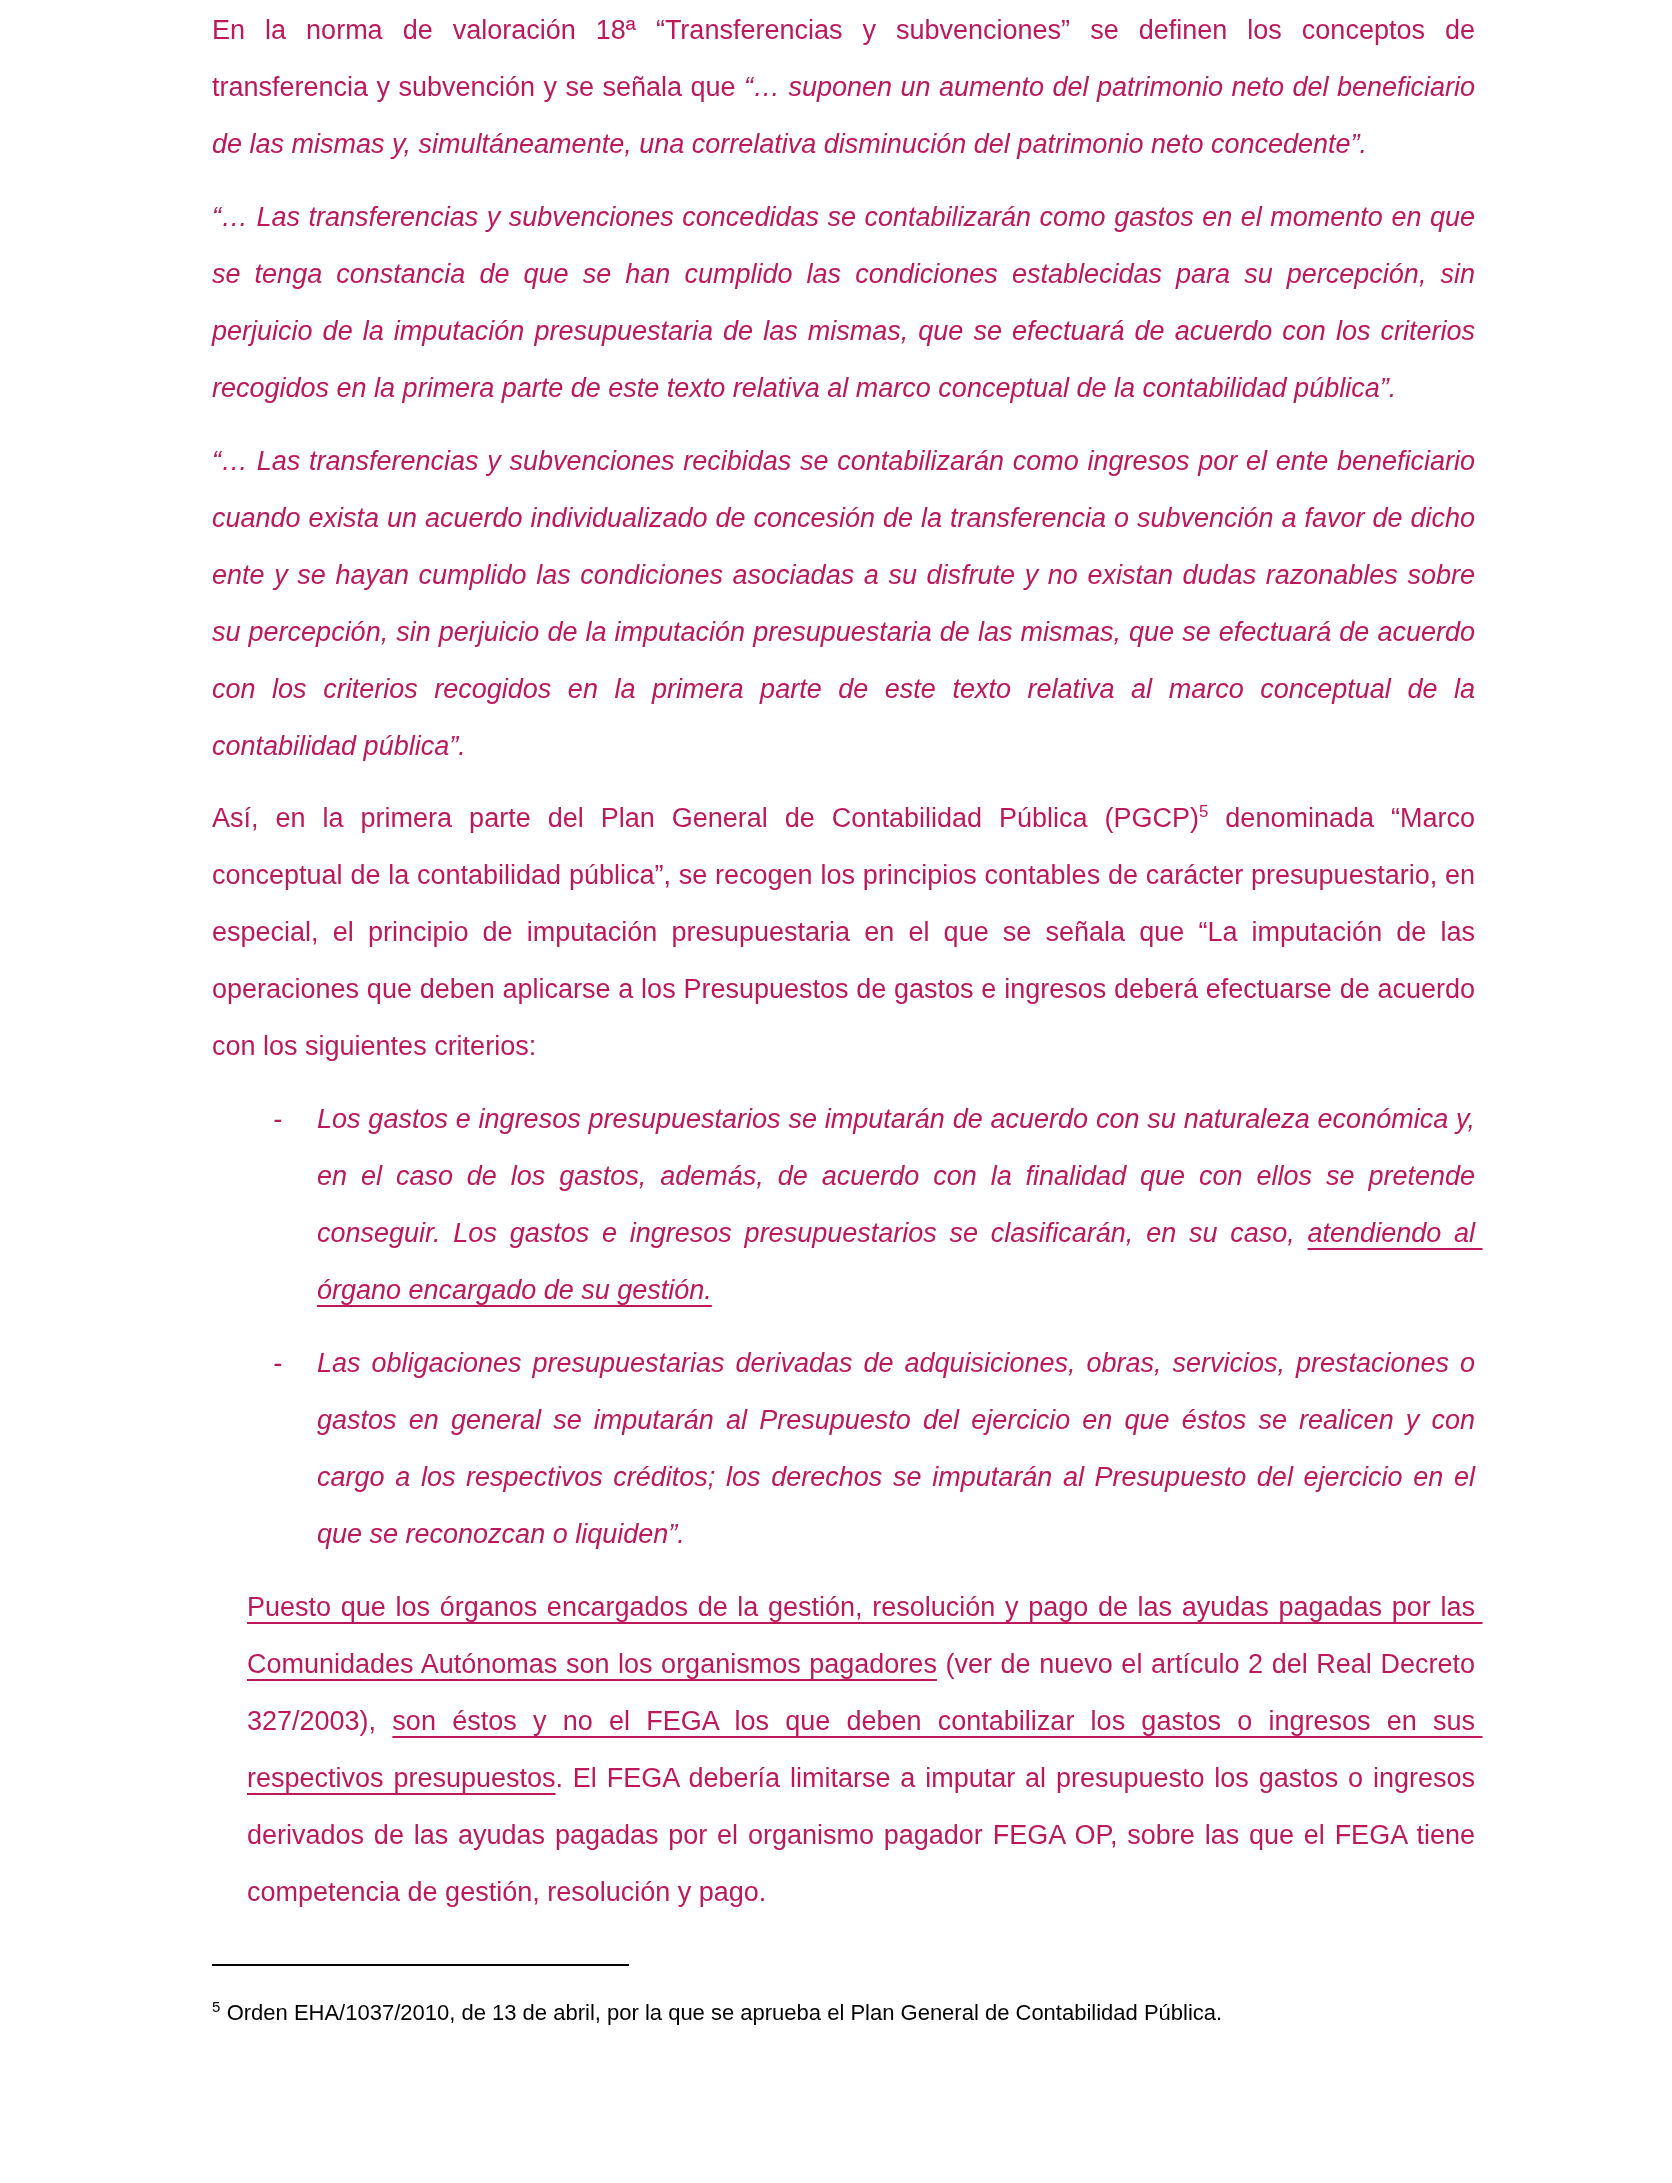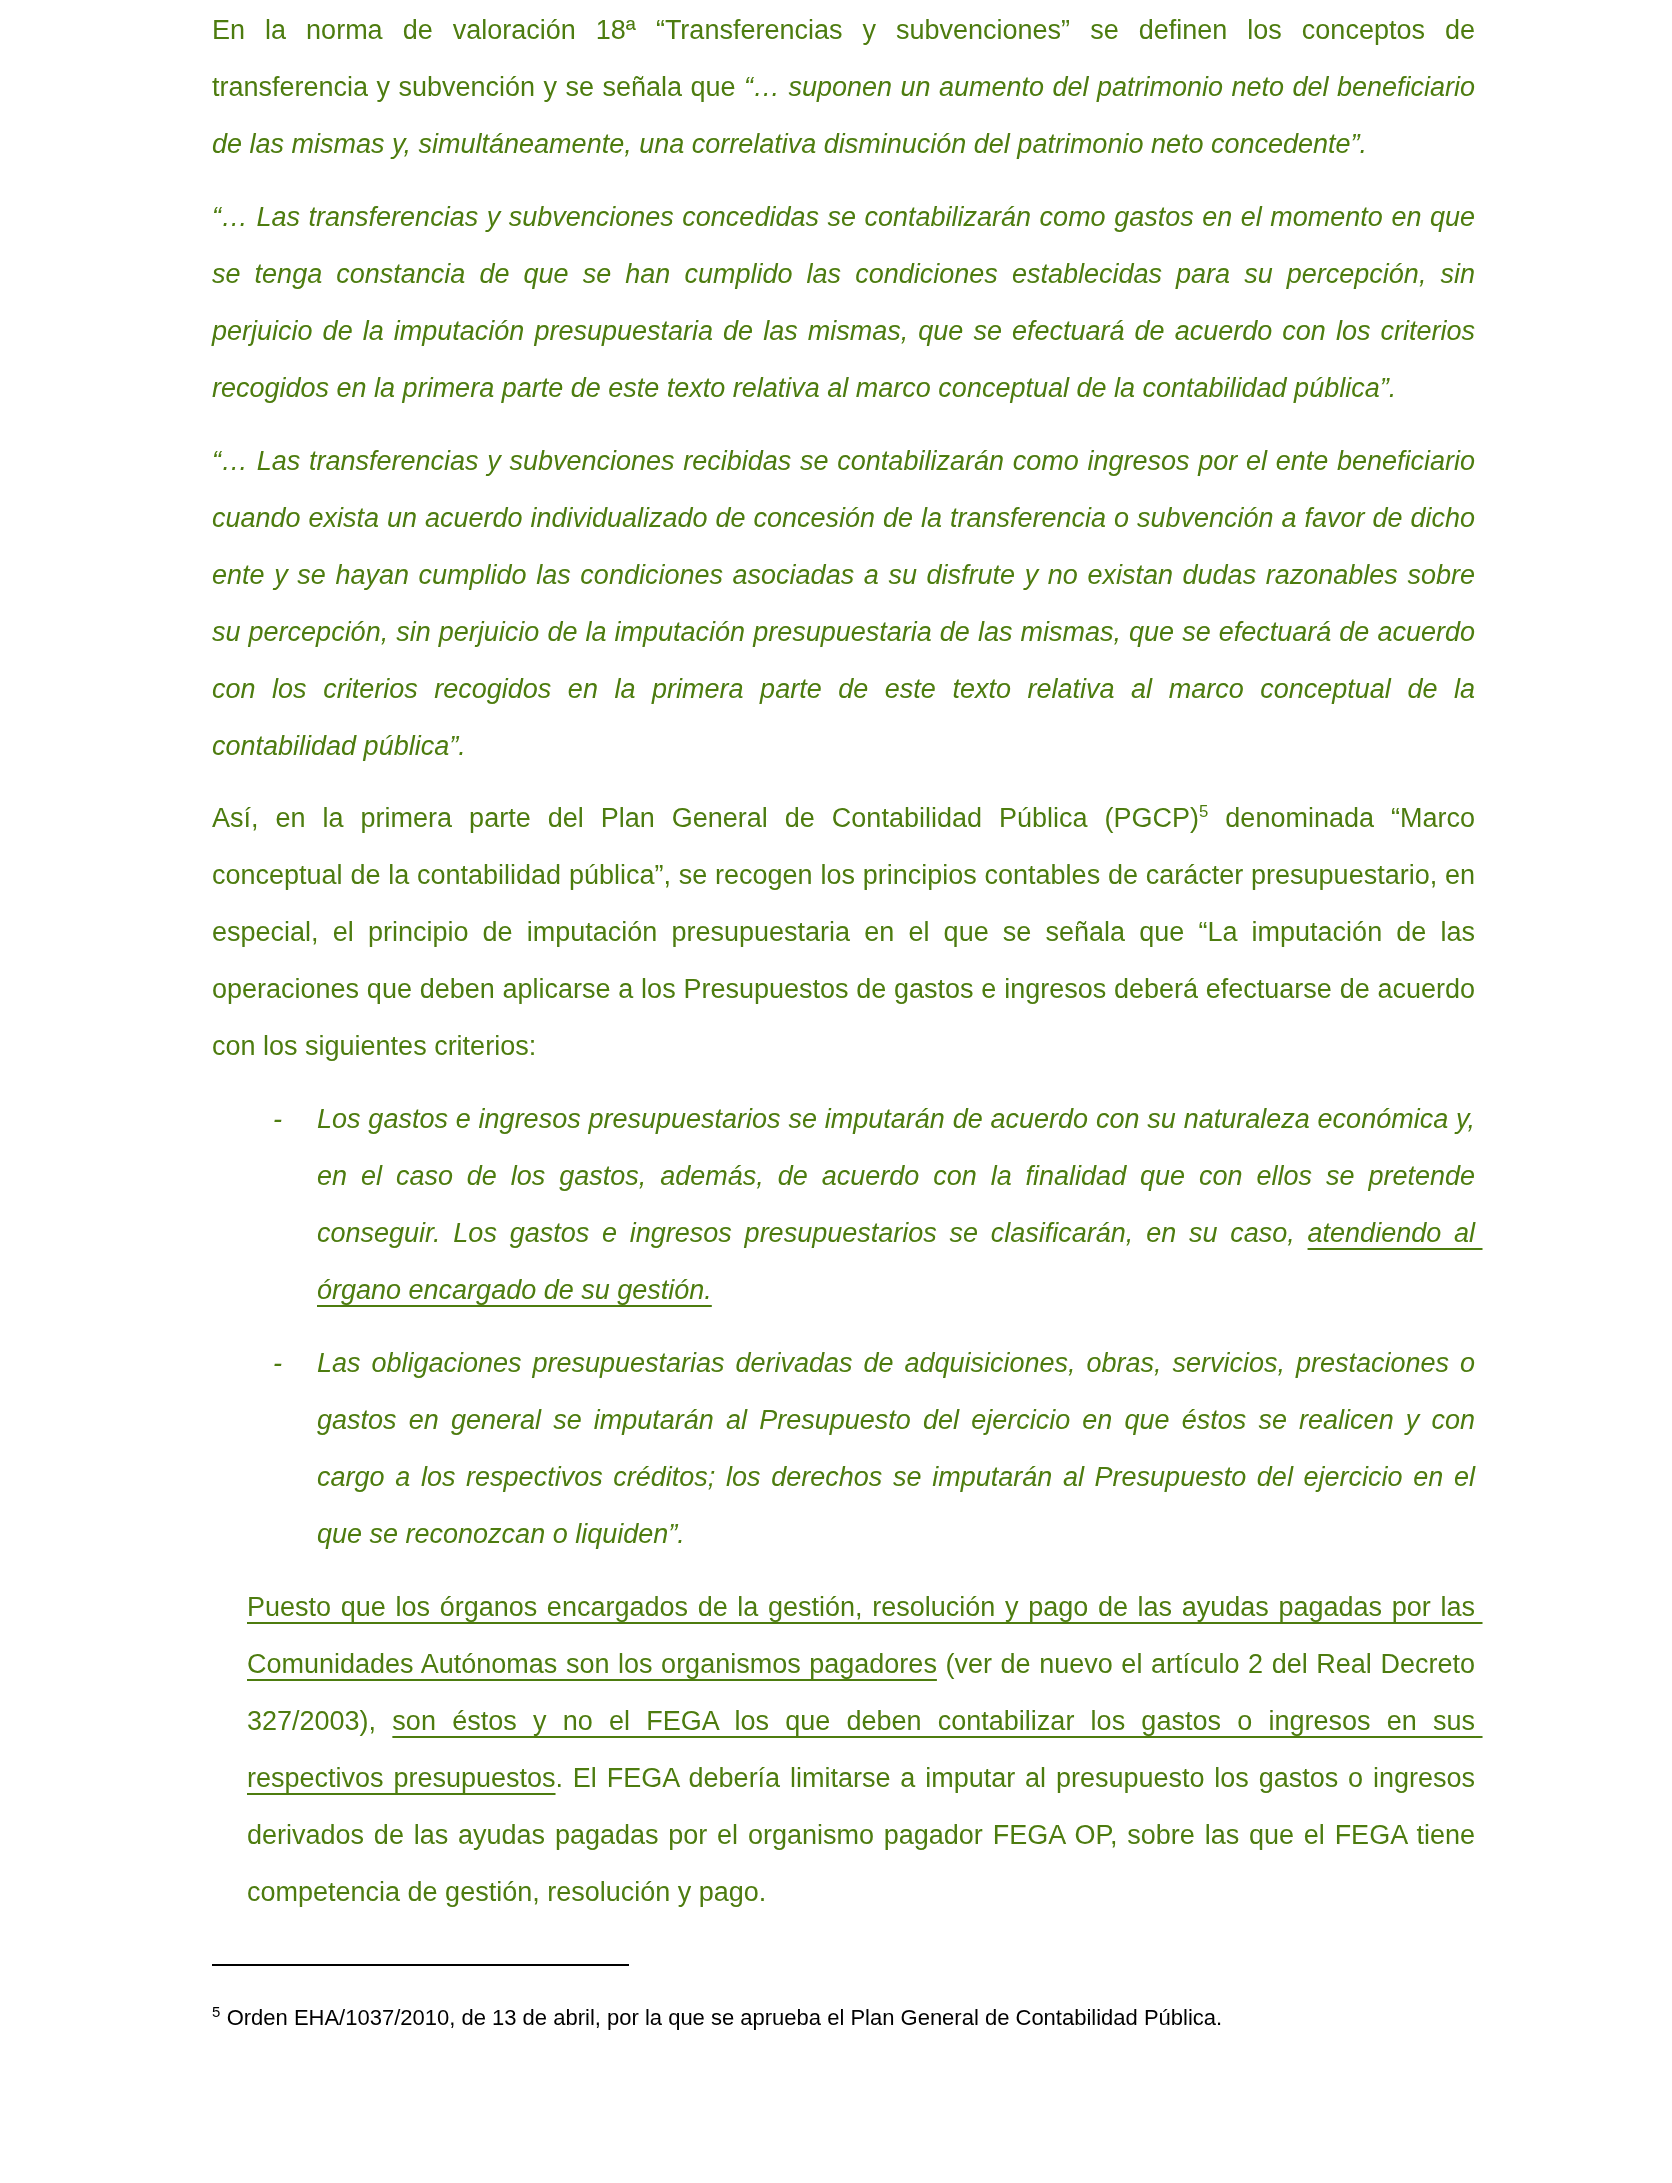--- a/index.html
+++ b/index.html
@@ -14,21 +14,21 @@
   }
   .content {
     padding: 2.4px 197px 0 212px;
   }
   .para {
     margin: 0 0 15.7px 0;
     font-size: 27px;
     line-height: 57px;
     text-align: justify;
     text-justify: inter-word;
-    color: #4d7c0f;
+    color: #be185d;
   }
   .seg { white-space: pre-wrap; }
   .it { font-style: italic; }
   .ul {
     text-decoration: underline;
     text-underline-offset: 6.3px;
     text-decoration-thickness: 2.4px;
   }
   .bullet {
     margin-left: 105px;
@@ -48,21 +48,21 @@
   }
   .footnote-area { margin-top: 41px; }
   .footnote-sep {
     width: 417px;
     height: 2.4px;
     background: #000;
   }
   .footnote {
     margin: 25px 0 0 0;
     font-size: 22px;
-    line-height: 41px;
+    line-height: 31px;
     text-align: left;
     color: #000;
   }
   .footnote sup {
     font-size: 0.68em;
     vertical-align: super;
     margin-right: 6.3px;
   }
 </style>
 </head>

